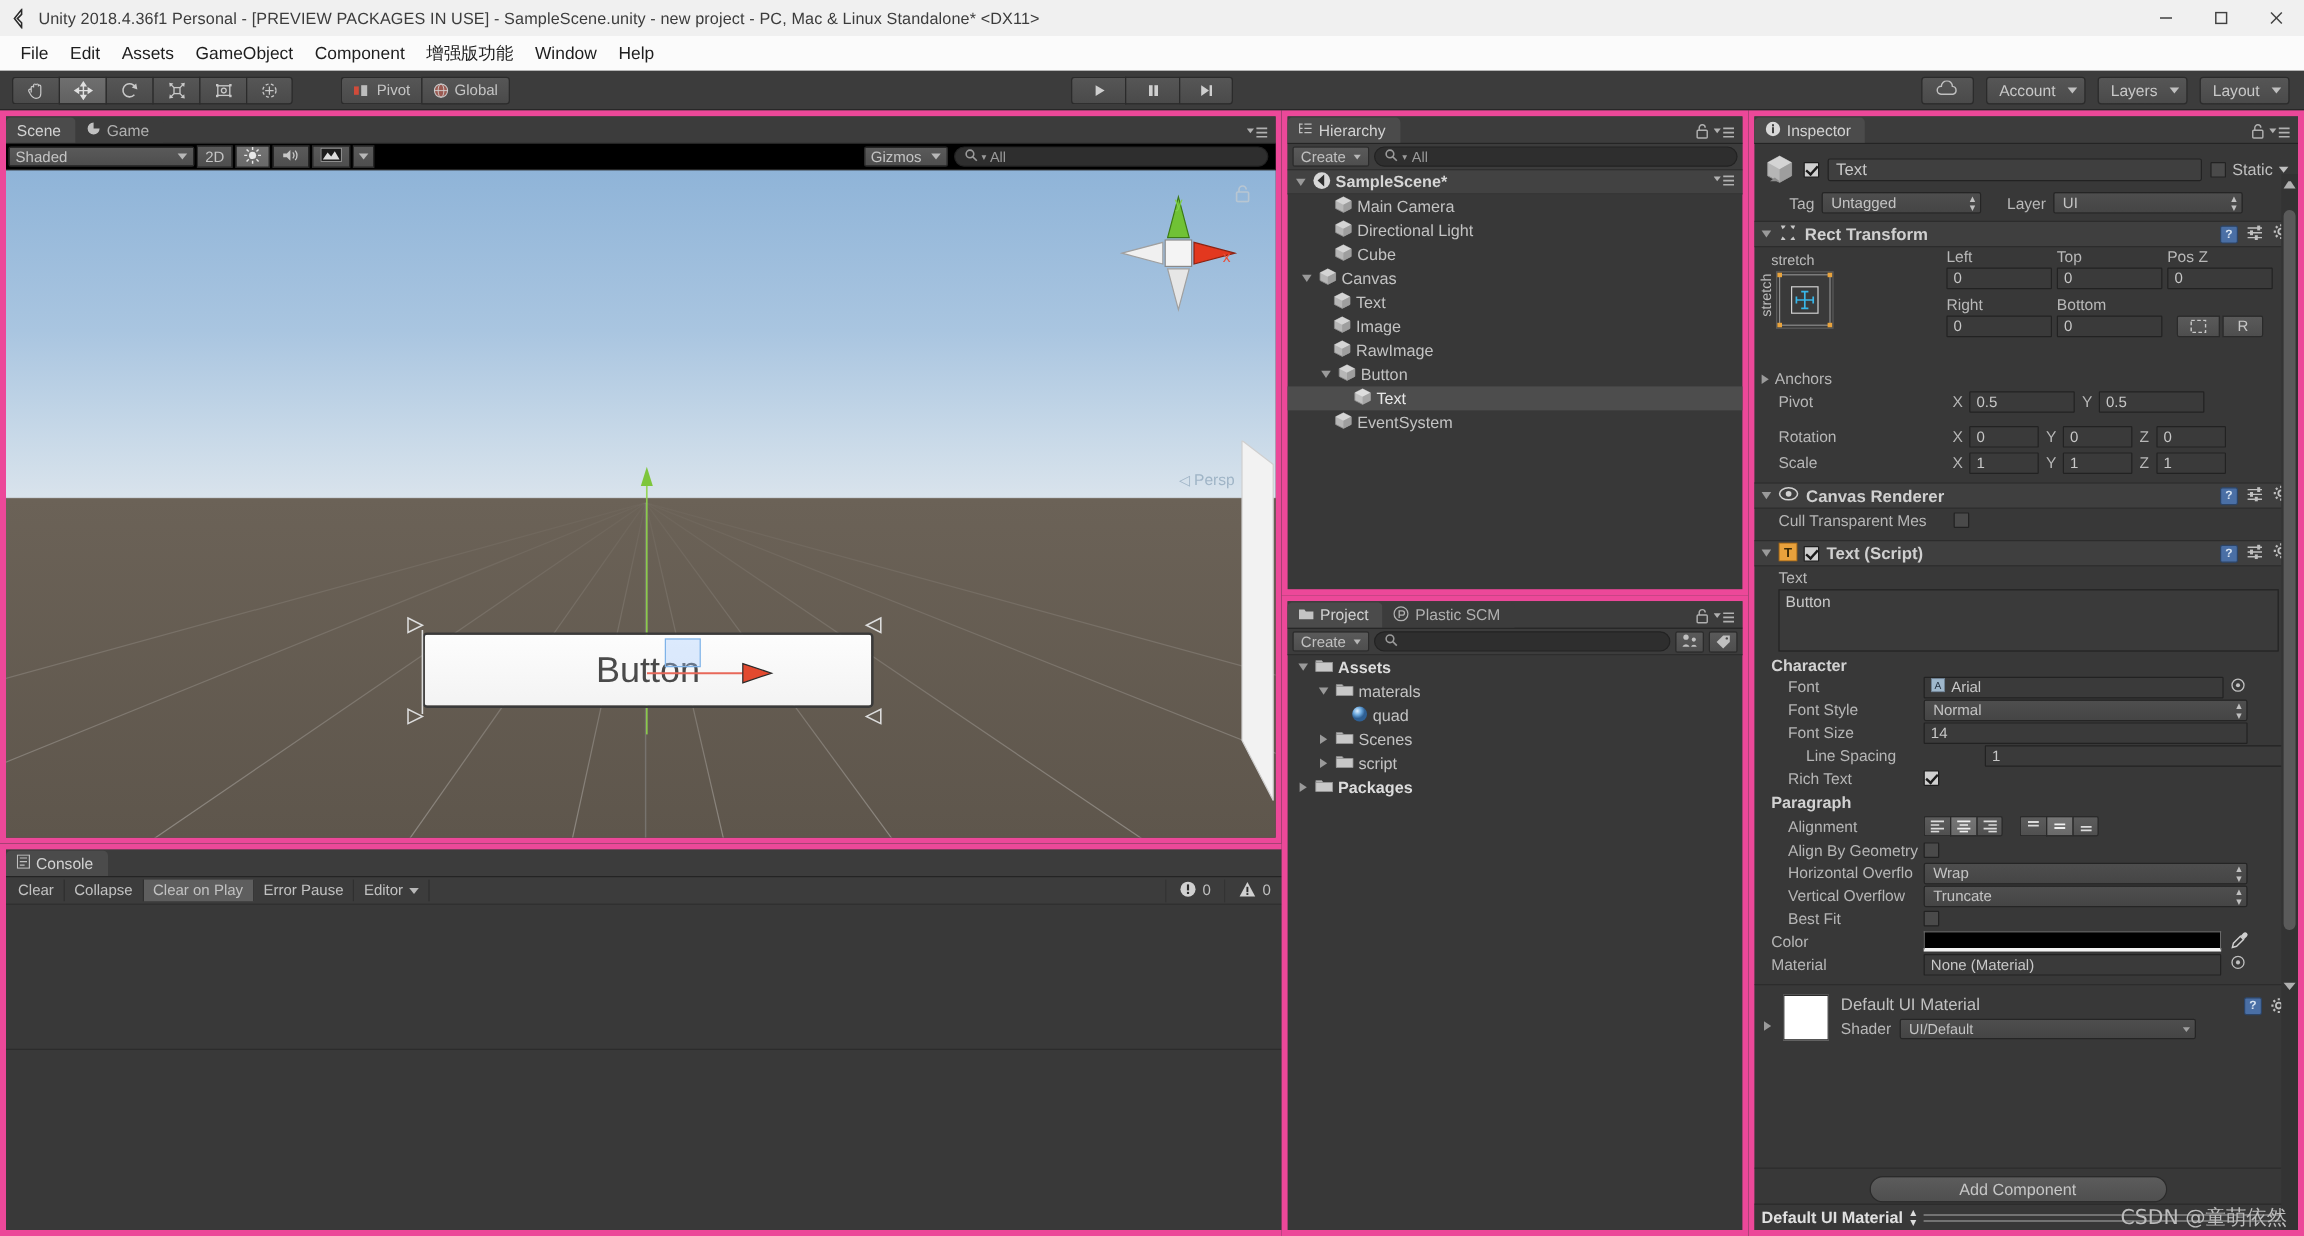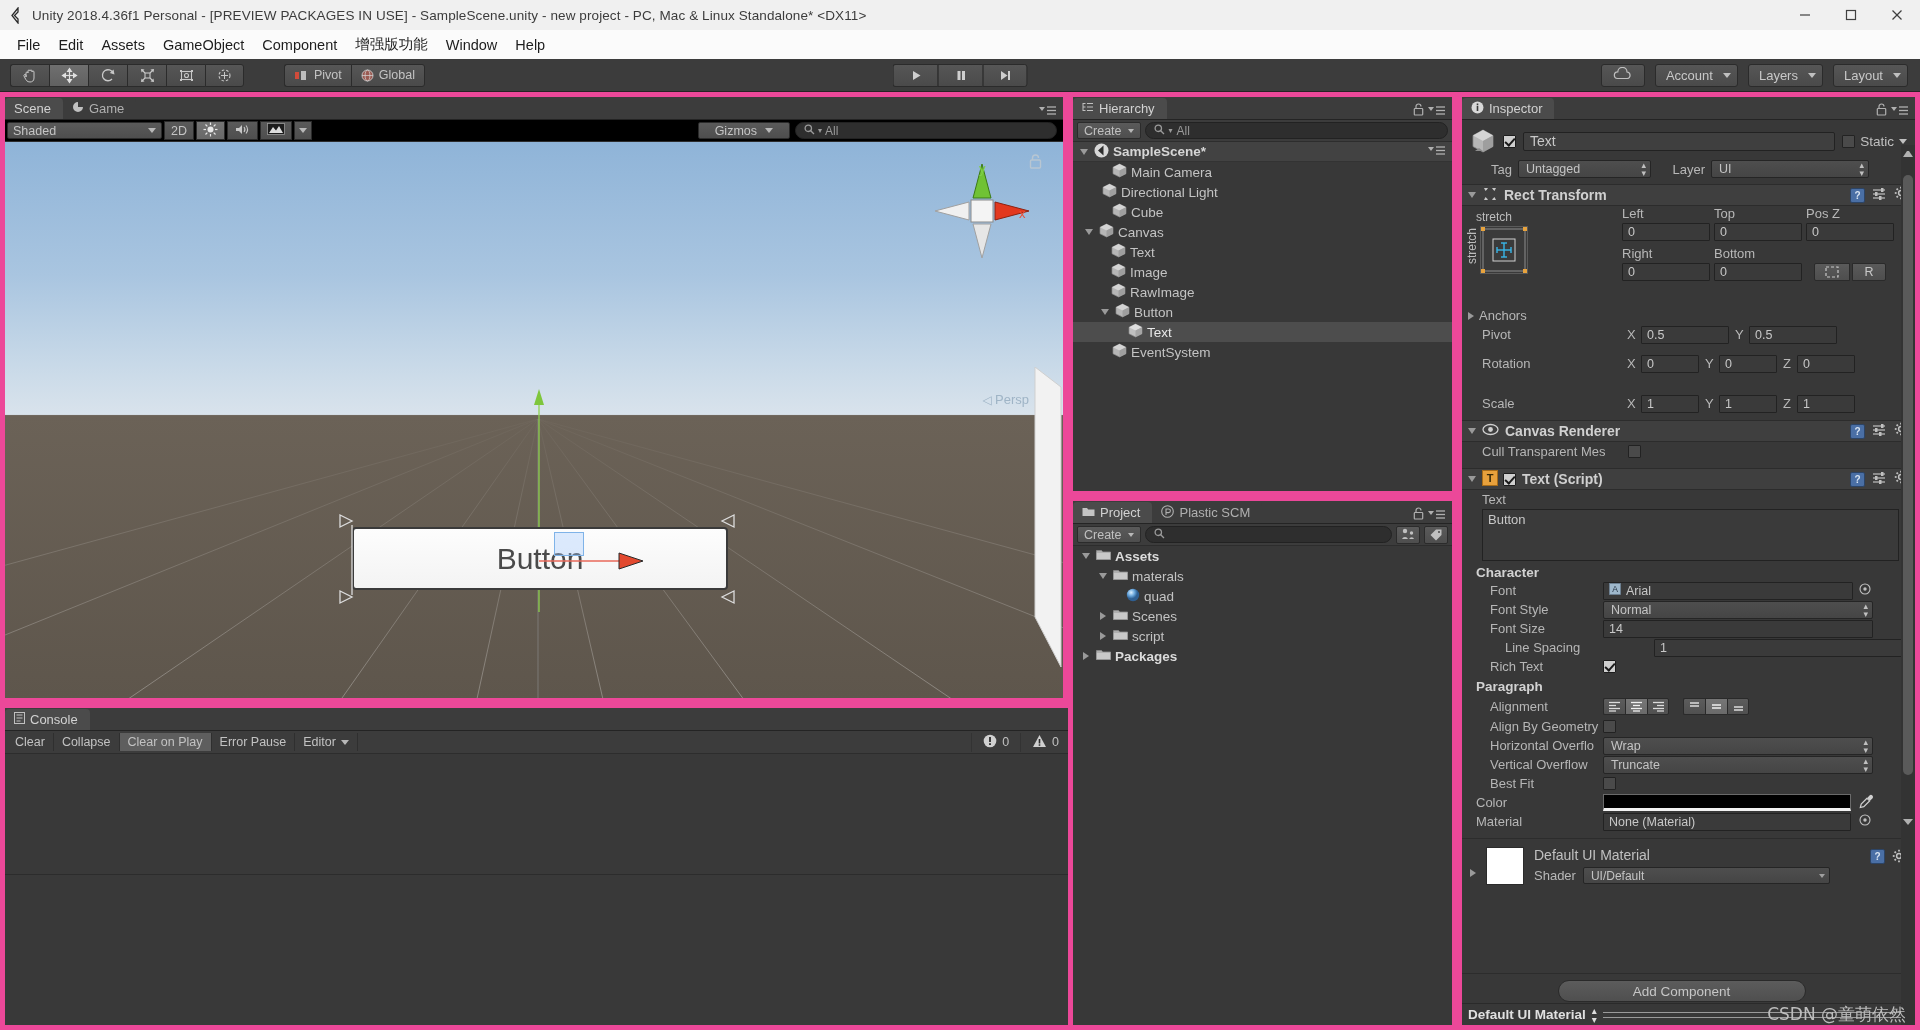--- a/index.html
+++ b/index.html
@@ -127,21 +127,21 @@
     display: flex; align-items: center; padding: 0 5px; font-size: 12.5px; color: #c4c4c4;
   }
   .sc-btn {
     height: 19px; min-width: 27px; padding: 0 6px;
     background: linear-gradient(#5a5a5a,#4e4e4e); border: 1px solid #2b2b2b;
     display: flex; align-items: center; justify-content: center;
     font-size: 12.5px; color: #c4c4c4;
   }
   .sc-btn.on { background: linear-gradient(#747474,#686868); }
   .gizmos-dd {
-    height: 17px; padding: 0 16px; display: flex; align-items: center; gap: 8px;
+    height: 17px; padding: 0 5px; display: flex; align-items: center; gap: 8px;
     background: linear-gradient(#5a5a5a,#4e4e4e); border: 1px solid #2b2b2b; border-radius: 2px;
     font-size: 12.5px; color: #c4c4c4; justify-content: flex-end;
   }
   .scene-search {
     width: 262px; height: 17px; background: #2e2e2e; border: 1px solid #222;
     border-radius: 9px; display: flex; align-items: center; padding: 0 8px; gap: 3px;
     font-size: 12px; color: #9a9a9a;
   }
   .scene-viewport {
     position: absolute; left: 0; top: 45px; right: 0; bottom: 0;
@@ -776,21 +776,21 @@
         <span class="arrow-slot"></span>
         <span>
           <svg width="15" height="15" viewBox="0 0 15 15">
               <polygon points="7.5,1 14,4.3 14,10.7 7.5,14 1,10.7 1,4.3" fill="#b6b6b6" stroke="#8a8a8a" stroke-width="0.7"></polygon>
               <polygon points="7.5,1 14,4.3 7.5,7.6 1,4.3" fill="#d4d4d4"></polygon>
               <polygon points="7.5,7.6 14,4.3 14,10.7 7.5,14" fill="#9e9e9e"></polygon>
             </svg>
         </span>
         <span>Main Camera</span>
       </div>
-      <div class="tree-row" style="padding-left:12px;">
+      <div class="tree-row" style="padding-left:22px;">
         <span class="arrow-slot"></span>
         <span>
           <svg width="15" height="15" viewBox="0 0 15 15">
               <polygon points="7.5,1 14,4.3 14,10.7 7.5,14 1,10.7 1,4.3" fill="#b6b6b6" stroke="#8a8a8a" stroke-width="0.7"></polygon>
               <polygon points="7.5,1 14,4.3 7.5,7.6 1,4.3" fill="#d4d4d4"></polygon>
               <polygon points="7.5,7.6 14,4.3 14,10.7 7.5,14" fill="#9e9e9e"></polygon>
             </svg>
         </span>
         <span>Directional Light</span>
       </div>
@@ -1242,21 +1242,21 @@
         <span class="lbl" style="width:14px;margin-left:6px;">Y</span>
         <span class="field" style="width:58px;">
             <span>0</span>
           </span>
         <span class="lbl" style="width:14px;margin-left:6px;">Z</span>
         <span class="field" style="width:58px;">
             <span>0</span>
           </span>
       </div>
 
-      <div class="prow" style="padding-left:20px;margin-top:21px;">
+      <div class="prow" style="padding-left:20px;margin-top:3px;">
         <span class="plabel" style="width:145px;">Scale</span>
         <span class="lbl" style="width:14px;">X</span>
         <span class="field" style="width:58px;">
             <span>1</span>
           </span>
         <span class="lbl" style="width:14px;margin-left:6px;">Y</span>
         <span class="field" style="width:58px;">
             <span>1</span>
           </span>
         <span class="lbl" style="width:14px;margin-left:6px;">Z</span>

